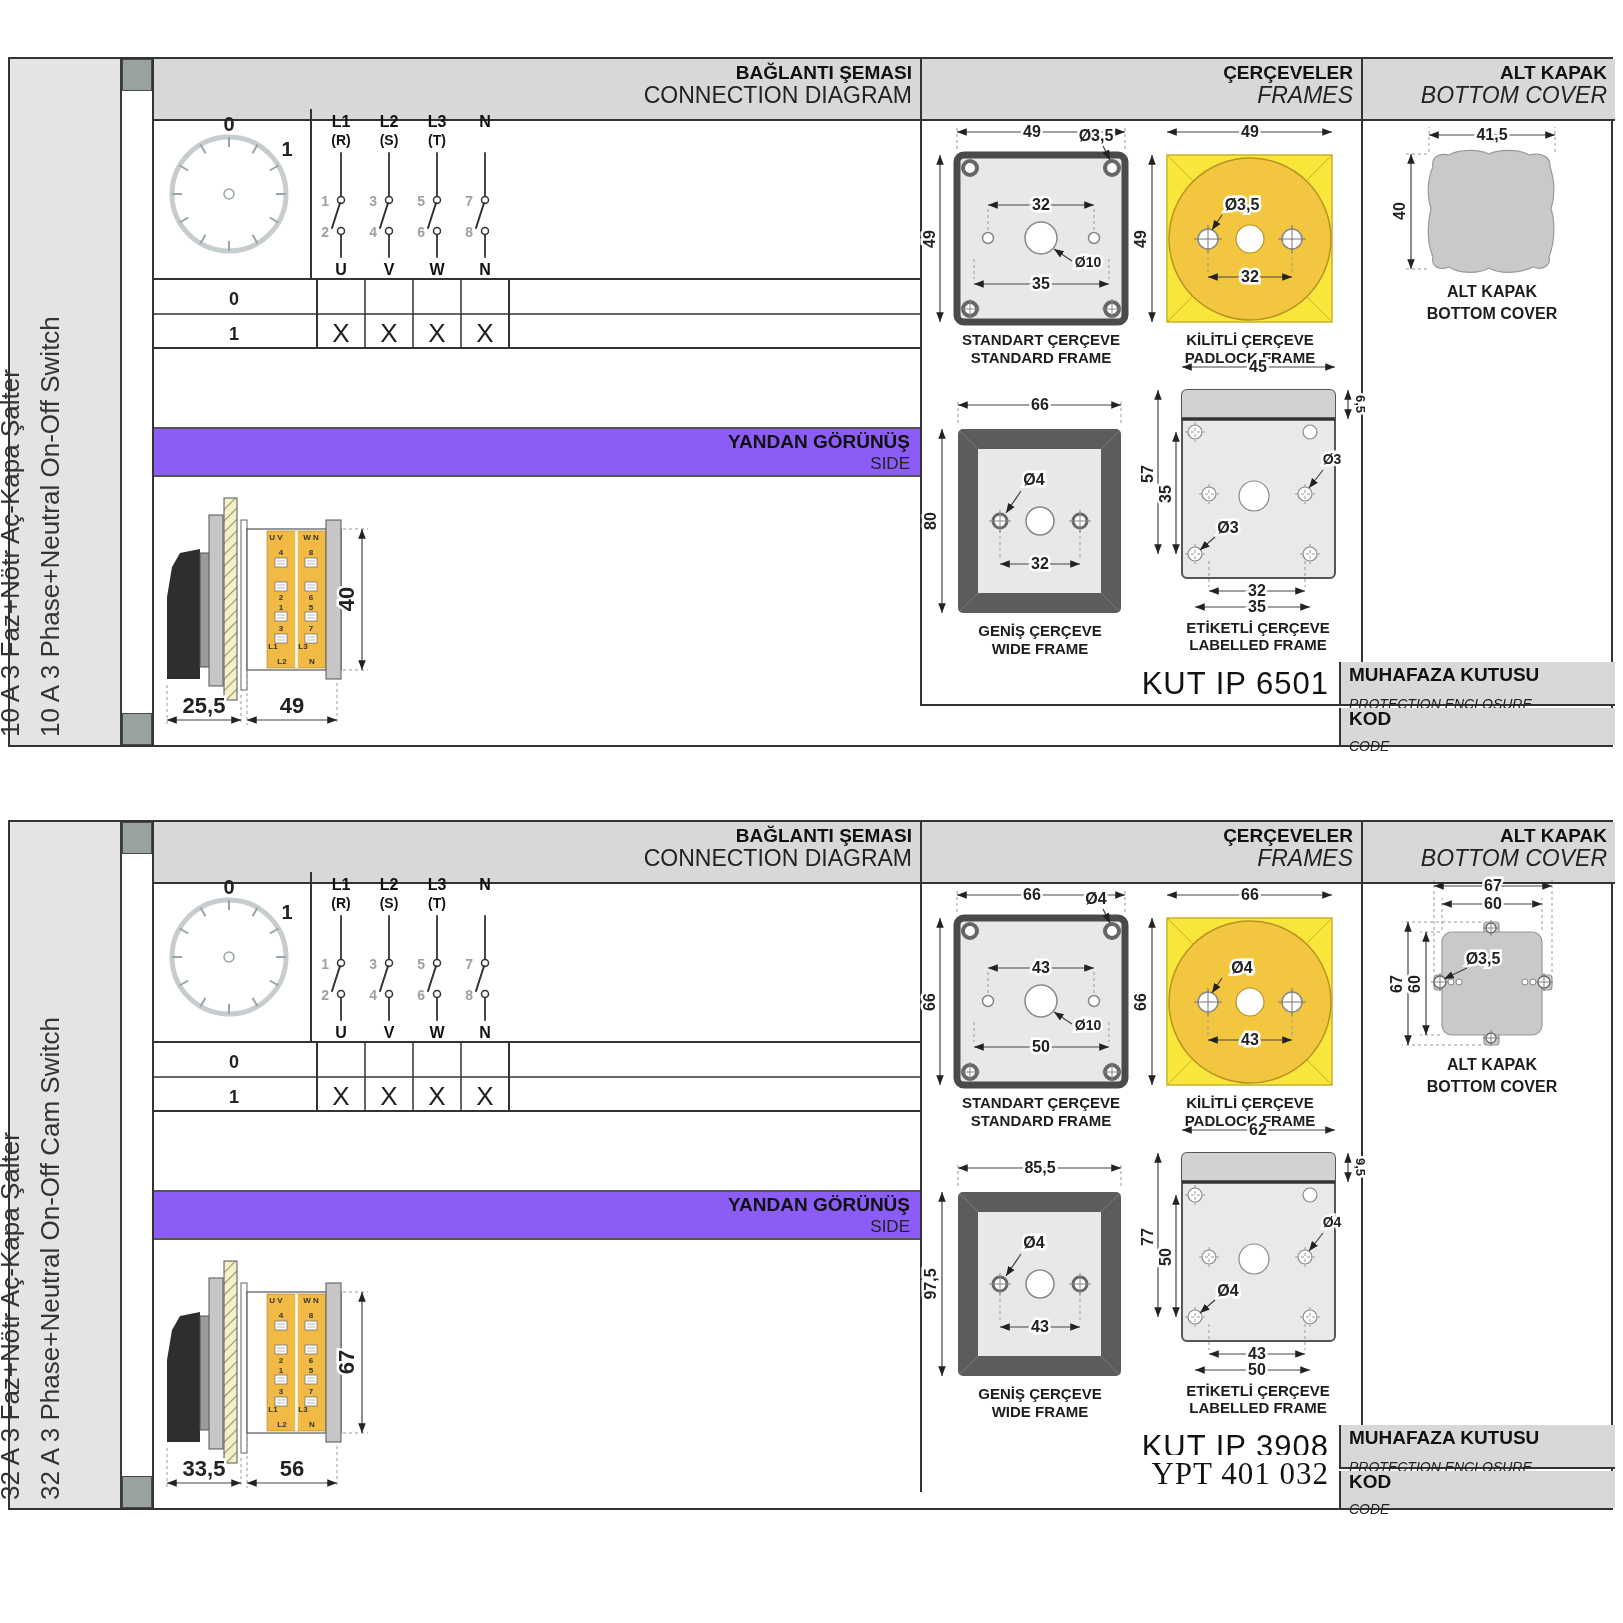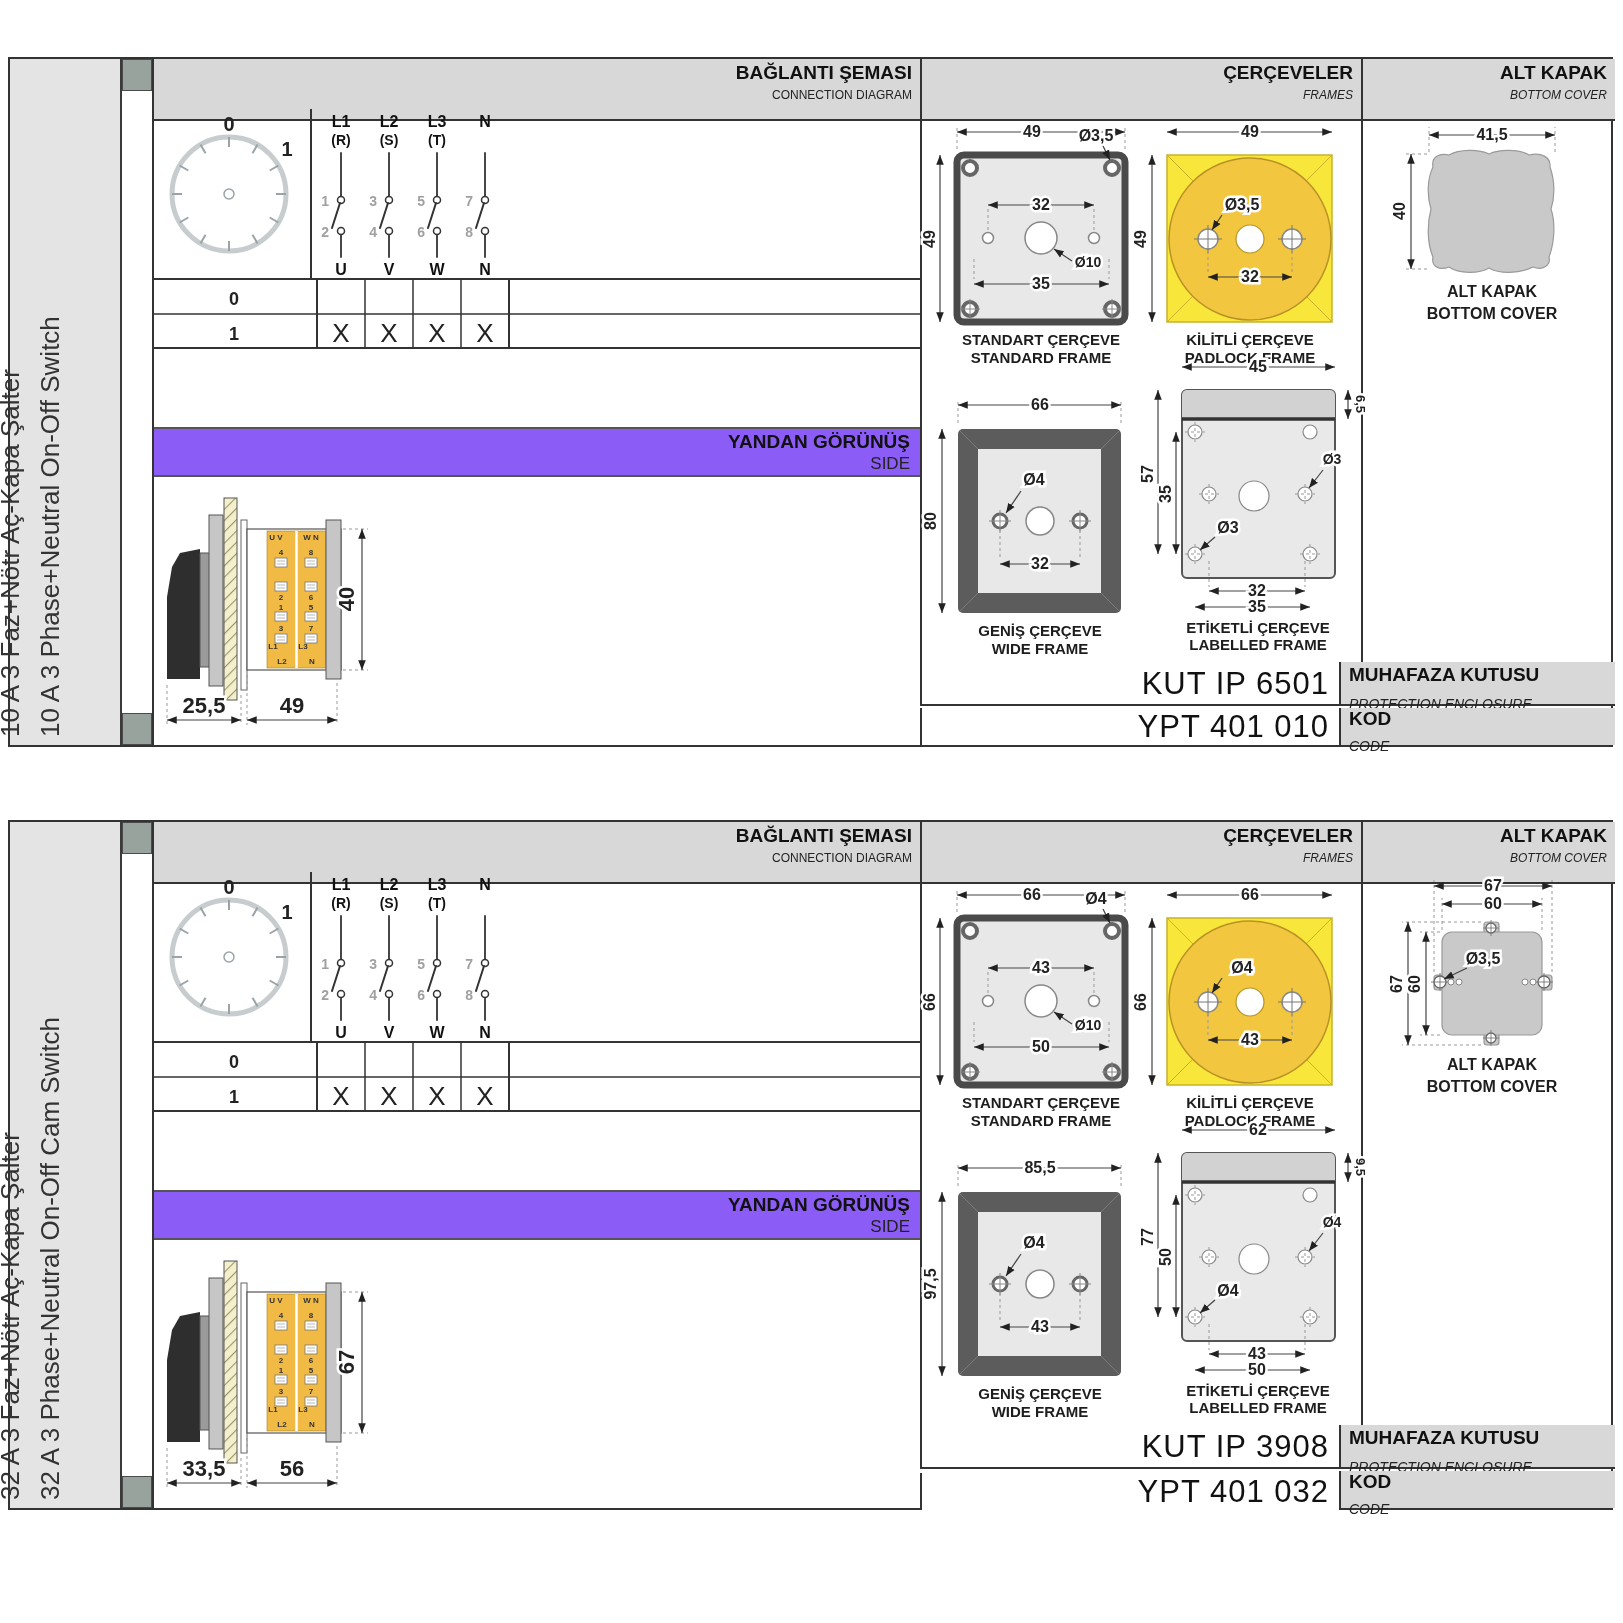--- a/index.html
+++ b/index.html
@@ -6,21 +6,21 @@
   .page{position:relative;width:1623px;height:1623px;background:#fff;font-family:"Liberation Sans",sans-serif;overflow:hidden;}
   .abs{position:absolute;}
   .section{position:absolute;left:8px;width:1605px;height:690px;border:2px solid #333;background:#fff;box-sizing:border-box;}
   .sidebar{position:absolute;left:0;top:0;width:112px;height:686px;background:#e4e4e4;border-right:2px solid #3a3a3a;box-sizing:border-box;}
   .sb-t{position:absolute;bottom:8px;white-space:nowrap;transform-origin:0 100%;transform:rotate(-90deg);font-size:26px;color:#333;}
   .whitecol{position:absolute;left:112px;top:0;width:30px;height:686px;background:#fff;}
   .sq{position:absolute;left:112px;width:30px;height:32px;background:#99a39e;border:1px solid #4a4a4a;box-sizing:border-box;}
   .vline{position:absolute;width:0;border-left:2px solid #333;}
   .hcell{position:absolute;top:0;height:62px;background:#d8d8d8;border-bottom:2px solid #333;box-sizing:border-box;text-align:right;padding:3px 8px 0 0;line-height:22px;}
   .hcell .l1{font-weight:bold;font-size:19px;color:#111;display:block;}
-  .hcell .l2{font-size:12px;color:#222;display:block;}
+  .hcell .l2{font-size:23px;color:#222;display:block;}
   .it{font-style:italic;}
   .sidebar-bar{position:absolute;background:#8b5cf6;border-top:2px solid #555;border-bottom:2px solid #555;box-sizing:border-box;text-align:right;padding:2px 10px 0 0;line-height:22px;}
   .coderow-val{position:absolute;left:910px;width:419px;border-left:2px solid #333;box-sizing:border-box;text-align:right;padding-right:10px;font-size:31px;color:#111;letter-spacing:1px;background:#fff;}
   .coderow-lab{position:absolute;left:1329px;width:276px;border-left:2px solid #333;box-sizing:border-box;background:#d8d8d8;padding:2px 8px 0 8px;line-height:21px;}
   .coderow-lab .l1{font-weight:bold;font-size:19px;color:#111;display:block;}
   .coderow-lab .l2{font-style:italic;font-size:14px;color:#222;display:block;margin-top:9px;}
   svg{position:absolute;overflow:visible;}
   svg text{font-family:"Liberation Sans",sans-serif;}
   .dimtxt{font-weight:bold;font-size:16px;fill:#222;paint-order:stroke;stroke:#fff;stroke-width:5px;text-anchor:middle;}
   .dimbig{font-weight:bold;font-size:22px;fill:#222;paint-order:stroke;stroke:#fff;stroke-width:5px;text-anchor:middle;}
@@ -425,21 +425,20 @@
     </g>
 
   </svg>
 
   <div class="abs" style="left:910px;top:603px;width:695px;border-top:2px solid #333;"></div>
   <div class="coderow-val" style="top:603px;height:44px;line-height:44px;border-bottom:2px solid #333;">KUT IP 6501</div>
   <div class="coderow-lab" style="top:603px;height:44px;border-bottom:2px solid #333;">
     <span class="l1">MUHAFAZA KUTUSU</span>
     <span class="l2">PROTECTION ENCLOSURE</span>
   </div>
-  <div class="coderow-val" style="top:649px;height:37px;line-height:37px;">YPT 401 010</div>
   <div class="coderow-lab" style="top:649px;height:37px;line-height:18px;">
     <span class="l1">KOD</span>
     <span class="l2">CODE</span>
   </div>
 
 </div>
 
 <div class="section" style="top: 820px;">
 
   <div class="sidebar">
@@ -867,20 +866,20 @@
       <text x="131" y="220" class="cap" style="font-size:16px;">BOTTOM COVER</text>
     </g>
   </svg>
 
   <div class="abs" style="left:910px;top:603px;width:695px;border-top:2px solid #333;"></div>
   <div class="coderow-val" style="top:603px;height:44px;line-height:44px;border-bottom:2px solid #333;">KUT IP 3908</div>
   <div class="coderow-lab" style="top:603px;height:44px;border-bottom:2px solid #333;">
     <span class="l1">MUHAFAZA KUTUSU</span>
     <span class="l2">PROTECTION ENCLOSURE</span>
   </div>
-  <div class="coderow-val" style="top:651px;height:37px;line-height:37px;">YPT 401 032</div>
+  <div class="coderow-val" style="top:633px;height:37px;line-height:37px;font-family:Liberation Serif, serif;">YPT 401 032</div>
   <div class="coderow-lab" style="top:649px;height:37px;line-height:18px;">
     <span class="l1">KOD</span>
     <span class="l2">CODE</span>
   </div>
 
 </div>
 </div>
 
 </body></html>

